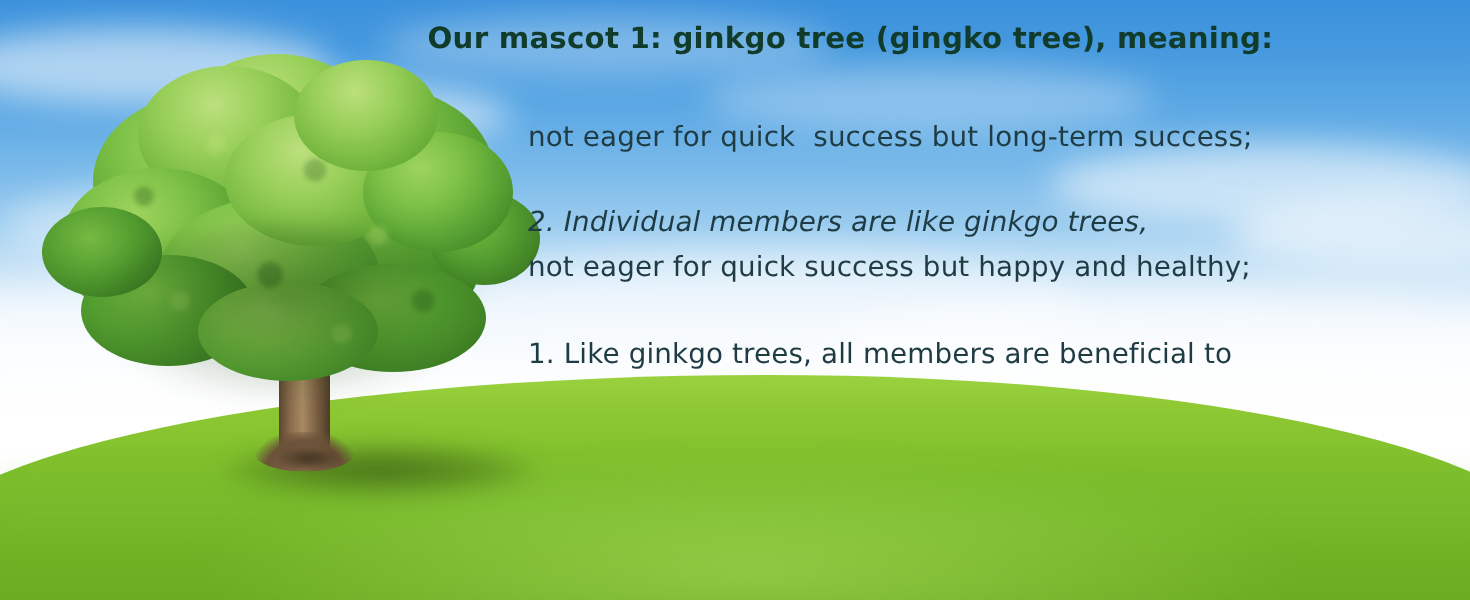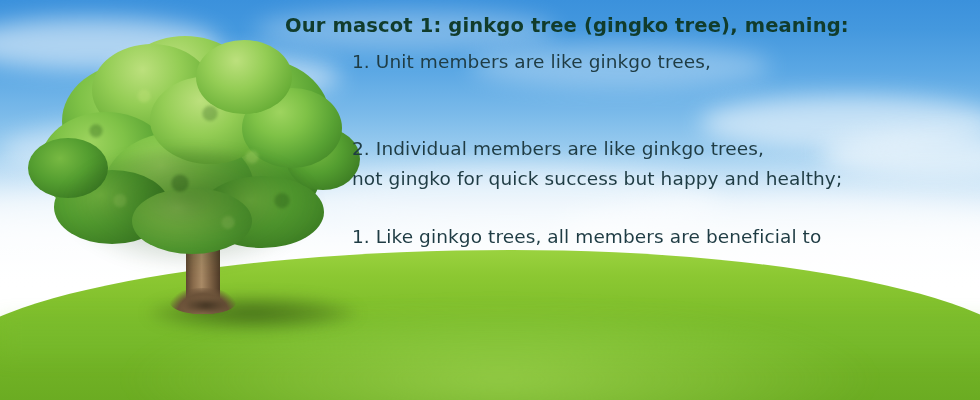--- a/index.html
+++ b/index.html
@@ -150,21 +150,21 @@
   .heading{
     position:absolute;left:285px;top:14px;
     font-size:19.5px;font-weight:bold;color:#113c2c;
     letter-spacing:.15px;white-space:pre;
   }
   .line{
     position:absolute;left:352px;
     font-size:18.5px;color:#1f3c44;white-space:pre;letter-spacing:.1px;
   }
   .l1{top:51px;} .l2{top:81px;}
-  .l3{top:138px;} .l4{top:168px;}
+  .l3{top:138px;font-style:italic;} .l4{top:168px;}
   .l5{top:226px;} .l6{top:256px;}
 </style>
 </head>
 <body>
 
 <div class="banner">
 
   <div class="sky">
     <div class="cloud c1"></div>
     <div class="cloud c2"></div>
@@ -226,21 +226,21 @@
       <div class="blob" style="left:242px;top:88px;width:100px;height:80px;"></div>
       <div class="blob l" style="left:196px;top:40px;width:96px;height:74px;"></div>
       <div class="canopy-tex"></div>
       <div class="canopy-shade"></div>
     </div>
   </div>
 
   <div class="text-block">
     <div class="heading">Our mascot 1: ginkgo tree (gingko tree), meaning:</div>
 
-    <div class="line l1">1. Unit members are like ginkgo trees,</div>
+    <div class="line l2">not eager for quick  success but long-term success;</div>
 
     <div class="line l3">2. Individual members are like ginkgo trees,</div>
-    <div class="line l4">not gingko for quick success but happy and healthy;</div>
+    <div class="line l4">not eager for quick success but happy and healthy;</div>
 
     <div class="line l5">1. Like ginkgo trees, all members are beneficial to</div>
   </div>
 
 </div>
 
 </body></html>

